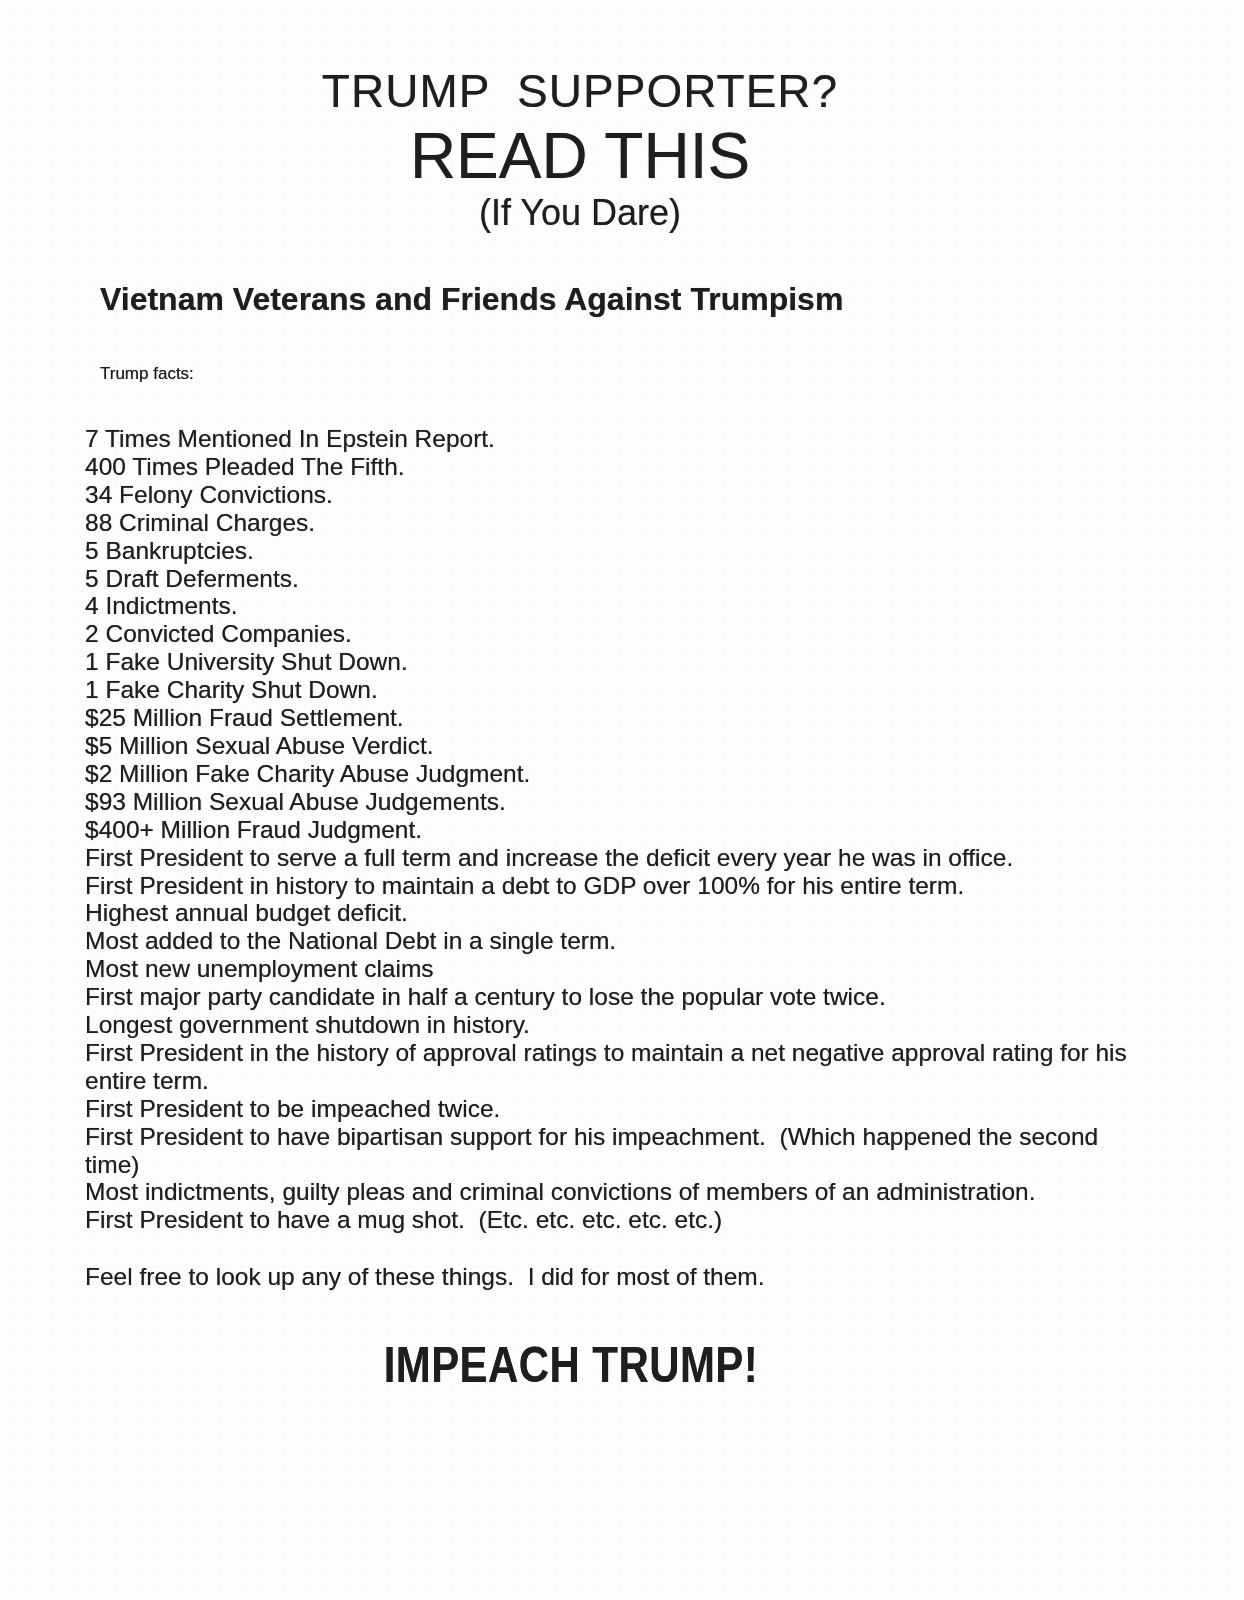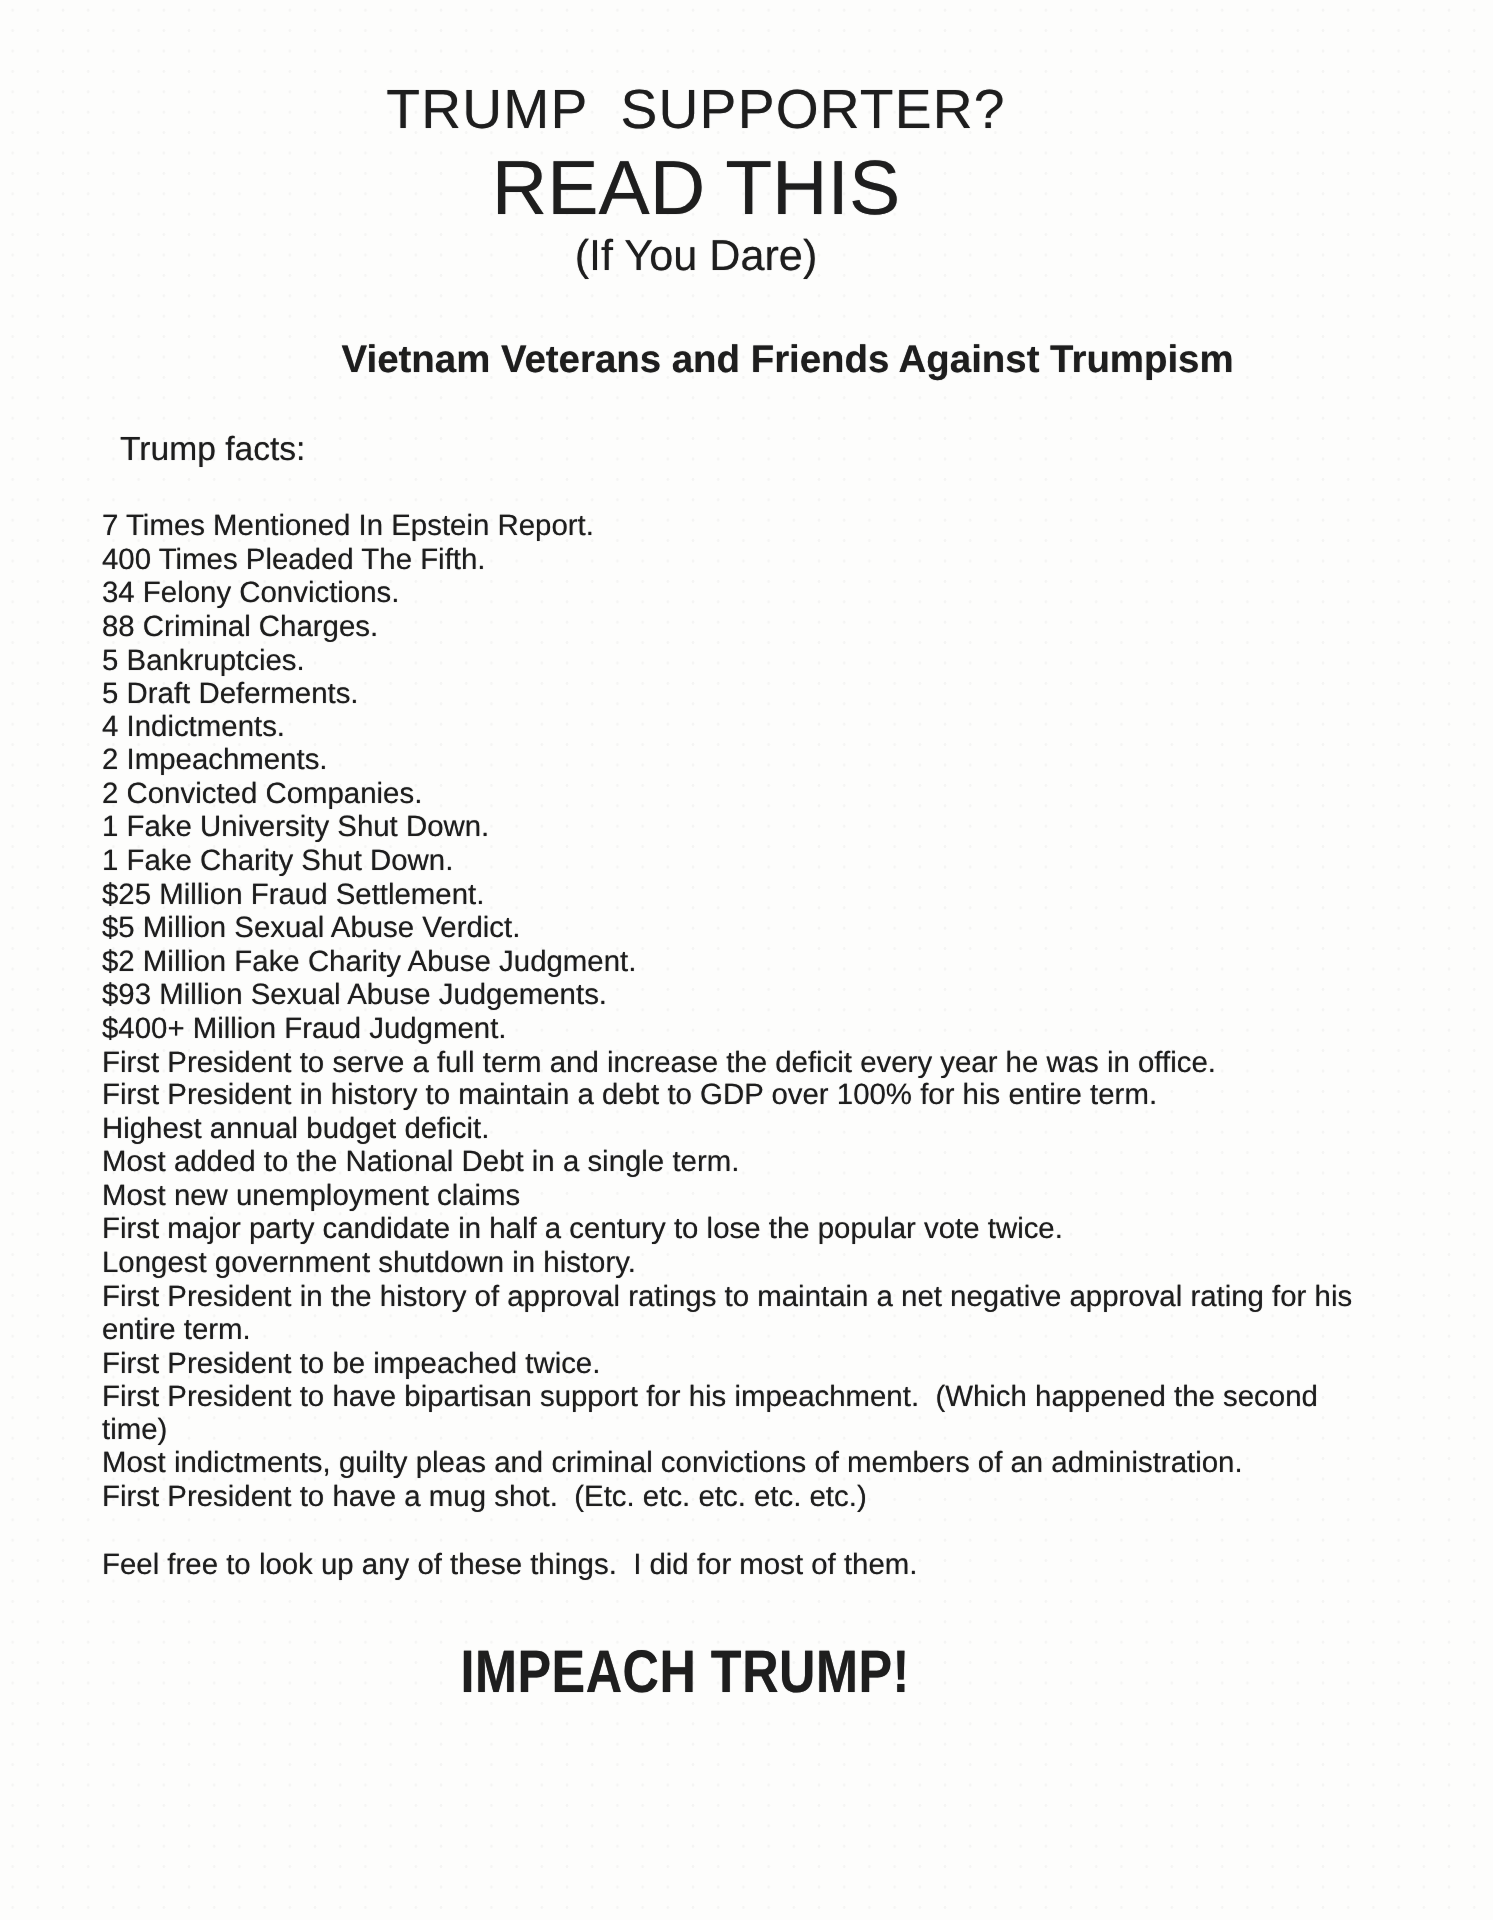--- a/index.html
+++ b/index.html
@@ -45,26 +45,25 @@
   .t3 {
     font-size: 36px;
     line-height: 41px;
   }
   .byline {
     margin-top: 48px;
     margin-left: 100px;
     font-size: 32px;
     line-height: 37px;
     font-weight: bold;
-    text-align: right;
   }
   .list-heading {
     margin-top: 42px;
     margin-left: 100px;
-    font-size: 28px;
+    font-size: 17px;
     line-height: 28px;
   }
   .facts {
     margin-top: 37px;
     margin-left: 85px;
     width: 1052px;
     font-size: 24.5px;
   }
   .fact {
     line-height: 27.9px;
@@ -107,21 +106,20 @@
   <div class="list-heading">Trump facts:</div>
 
   <div class="facts">
       <div class="fact">7 Times Mentioned In Epstein Report.</div>
       <div class="fact">400 Times Pleaded The Fifth.</div>
       <div class="fact">34 Felony Convictions.</div>
       <div class="fact">88 Criminal Charges.</div>
       <div class="fact">5 Bankruptcies.</div>
       <div class="fact">5 Draft Deferments.</div>
       <div class="fact">4 Indictments.</div>
-      <div class="fact">2 Impeachments.</div>
       <div class="fact">2 Convicted Companies.</div>
       <div class="fact">1 Fake University Shut Down.</div>
       <div class="fact">1 Fake Charity Shut Down.</div>
       <div class="fact">$25 Million Fraud Settlement.</div>
       <div class="fact">$5 Million Sexual Abuse Verdict.</div>
       <div class="fact">$2 Million Fake Charity Abuse Judgment.</div>
       <div class="fact">$93 Million Sexual Abuse Judgements.</div>
       <div class="fact">$400+ Million Fraud Judgment.</div>
       <div class="fact">First President to serve a full term and increase the deficit every year he was in office.</div>
       <div class="fact">First President in history to maintain a debt to GDP over 100% for his entire term.</div>

